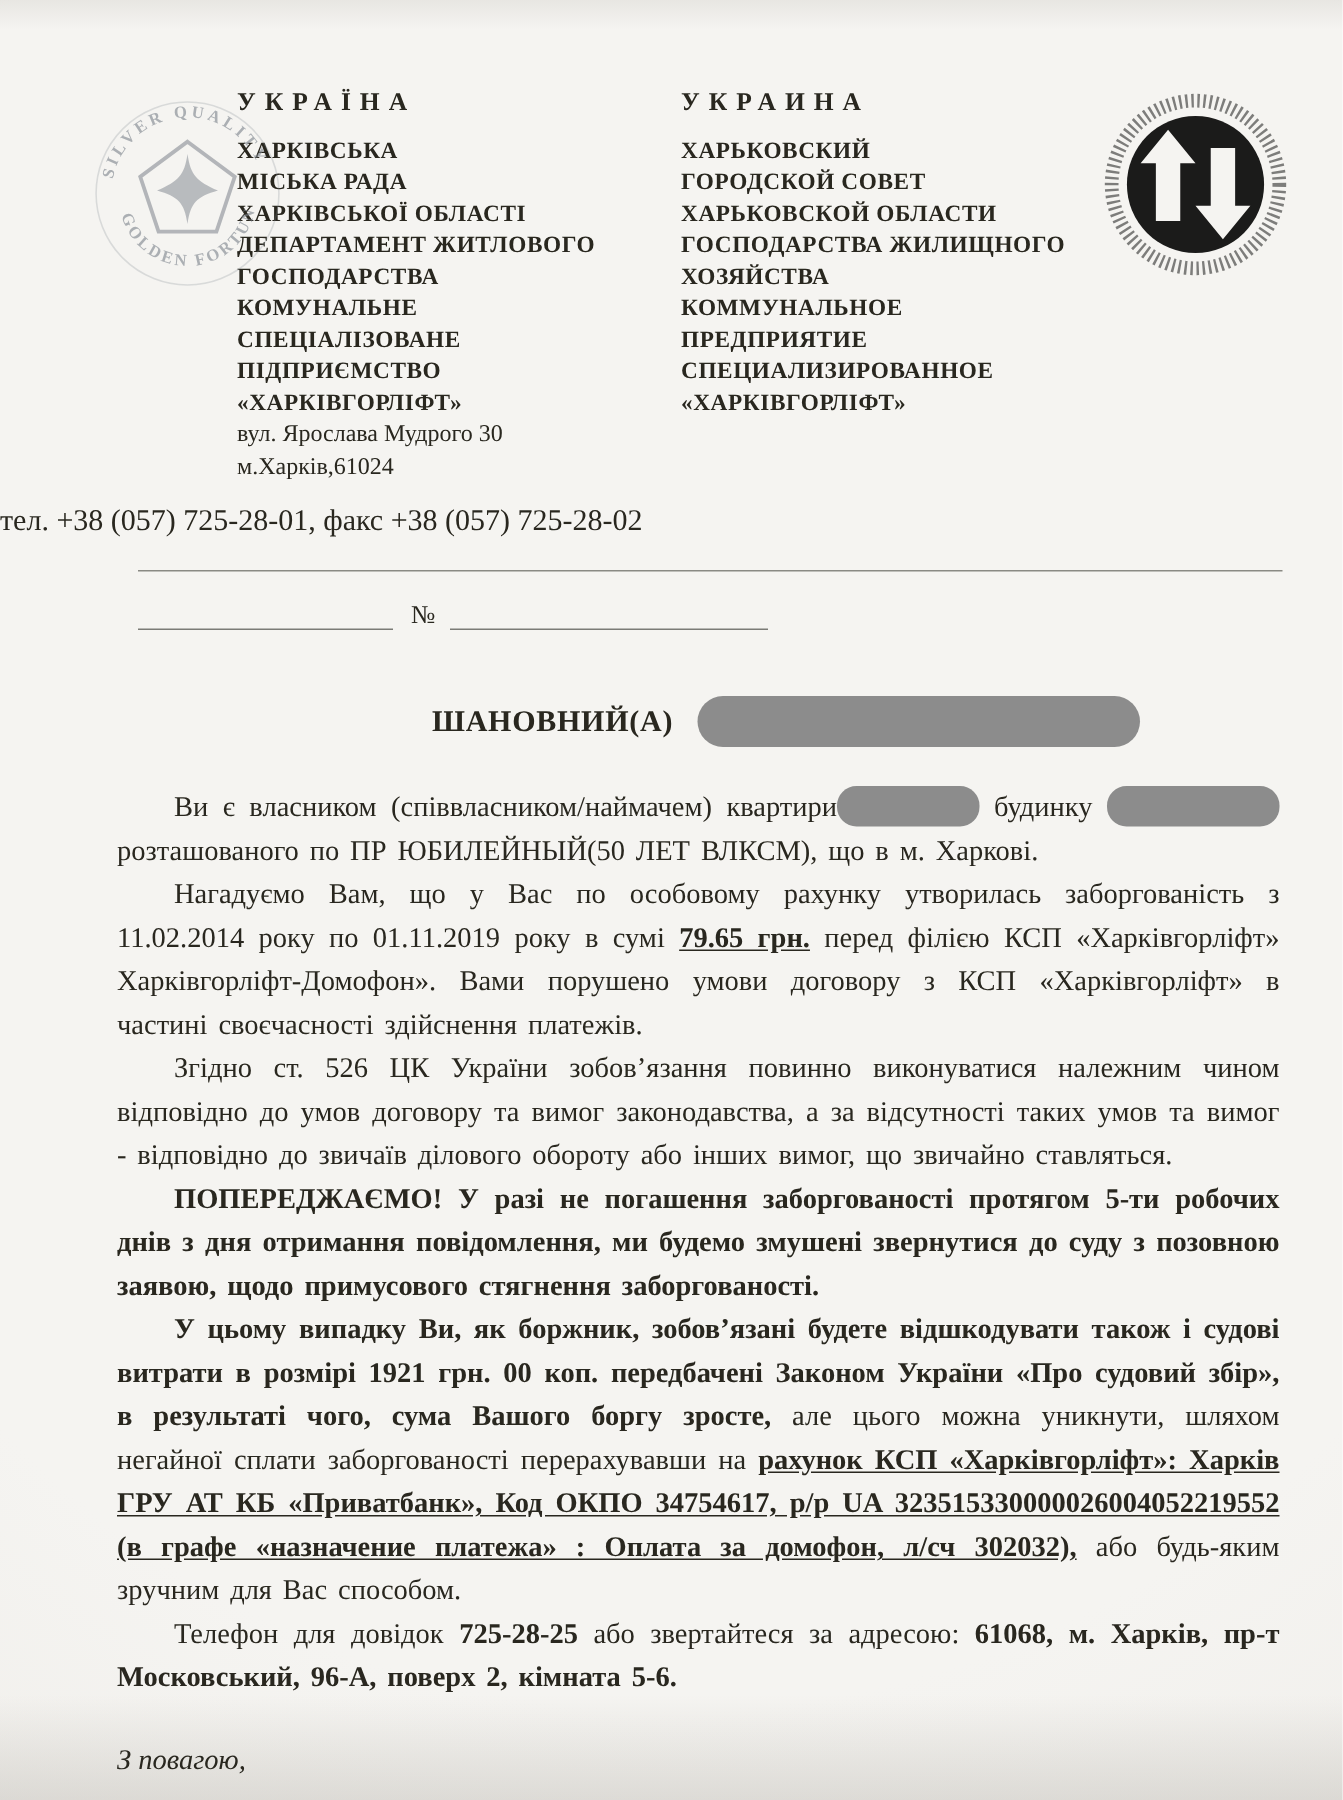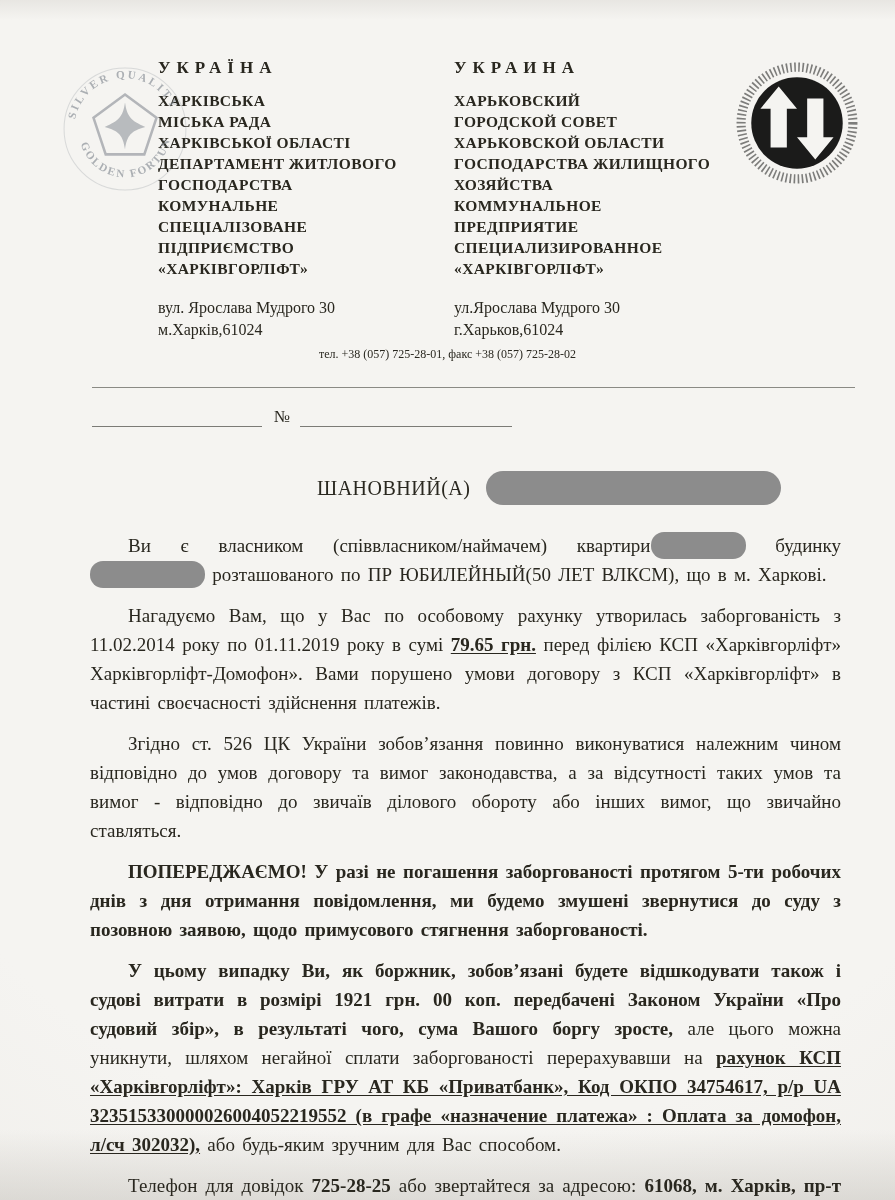--- a/index.html
+++ b/index.html
@@ -15,38 +15,38 @@
   .logo-left{position:absolute;left:60px;top:64px;}
   .logo-right{position:absolute;left:734px;top:60px;}
 
   .letterhead{display:flex;padding-top:58px;}
   .col{}
   .col-left{width:282px;margin-left:158px;}
   .col-right{width:292px;margin-left:14px;}
   .country{font-size:17px;font-weight:bold;letter-spacing:6px;margin-bottom:12px;}
   .org-line{font-size:15.5px;line-height:21px;font-weight:bold;letter-spacing:0.4px;}
   .addr-line{font-size:16px;line-height:22px;font-weight:normal;}
-  .addr-block{margin-top:18px;}
+  .addr-block{margin-top:0;}
 
-  .contact{text-align:center;font-size:12px;line-height:25px;margin-top:1px;}
+  .contact{text-align:left;font-size:20px;line-height:25px;margin-top:12px;}
 
   .rule{margin:20px 40px 0 92px;border:none;border-top:1.5px solid #8a8a84;height:0;}
 
   .ref-line{margin:18px 0 0 92px;font-size:17px;display:flex;align-items:flex-end;}
   .blank{border-bottom:1.5px solid #7b7b76;height:20px;}
   .blank-1{width:170px;}
   .blank-2{width:212px;margin-left:10px;}
   .no-sym{margin-left:12px;line-height:20px;}
 
   .salutation{margin:44px 0 0 288px;display:flex;align-items:center;}
-  .salutation-label{font-size:20px;font-weight:normal;letter-spacing:0.5px;margin-left:29px;}
+  .salutation-label{font-size:20px;font-weight:bold;letter-spacing:0.5px;}
   .salutation-redact{width:295px;height:34px;border-radius:17px;margin-left:16px;}
 
   .body-text{margin:26px 42px 0 78px;font-size:19px;line-height:29px;text-align:justify;word-spacing:2.5px;}
-  .para{margin:12px;text-indent:38px;}
+  .para{margin:0;text-indent:38px;}
   .redact-inline{display:inline-block;height:27px;border-radius:13px;vertical-align:-7px;}
 
   .signature{margin:26px 42px 0 78px;font-size:19px;line-height:29px;}
   .signature .para{text-indent:0;text-align:left;}
 
   .b{font-weight:bold;}
   .u{text-decoration:underline;text-underline-offset:2px;}
   .i{font-style:italic;}
 </style>
 </head>
@@ -100,24 +100,20 @@
         <div class="org-line">ХАРЬКОВСКИЙ</div>
         <div class="org-line">ГОРОДСКОЙ СОВЕТ</div>
         <div class="org-line">ХАРЬКОВСКОЙ ОБЛАСТИ</div>
         <div class="org-line">ГОСПОДАРСТВА ЖИЛИЩНОГО</div>
         <div class="org-line">ХОЗЯЙСТВА</div>
         <div class="org-line">КОММУНАЛЬНОЕ</div>
         <div class="org-line">ПРЕДПРИЯТИЕ</div>
         <div class="org-line">СПЕЦИАЛИЗИРОВАННОЕ</div>
         <div class="org-line">«ХАРКІВГОРЛІФТ»</div>
       </div>
-    <div class="addr-block">
-        <div class="addr-line">ул.Ярослава Мудрого 30</div>
-        <div class="addr-line">г.Харьков,61024</div>
-      </div>
   </div>
 </div>
 
 <div class="contact">
   <div>тел. +38 (057) 725-28-01, факс +38 (057) 725-28-02</div>
 </div>
 
 <hr class="rule">
 
 <div class="ref-line">

